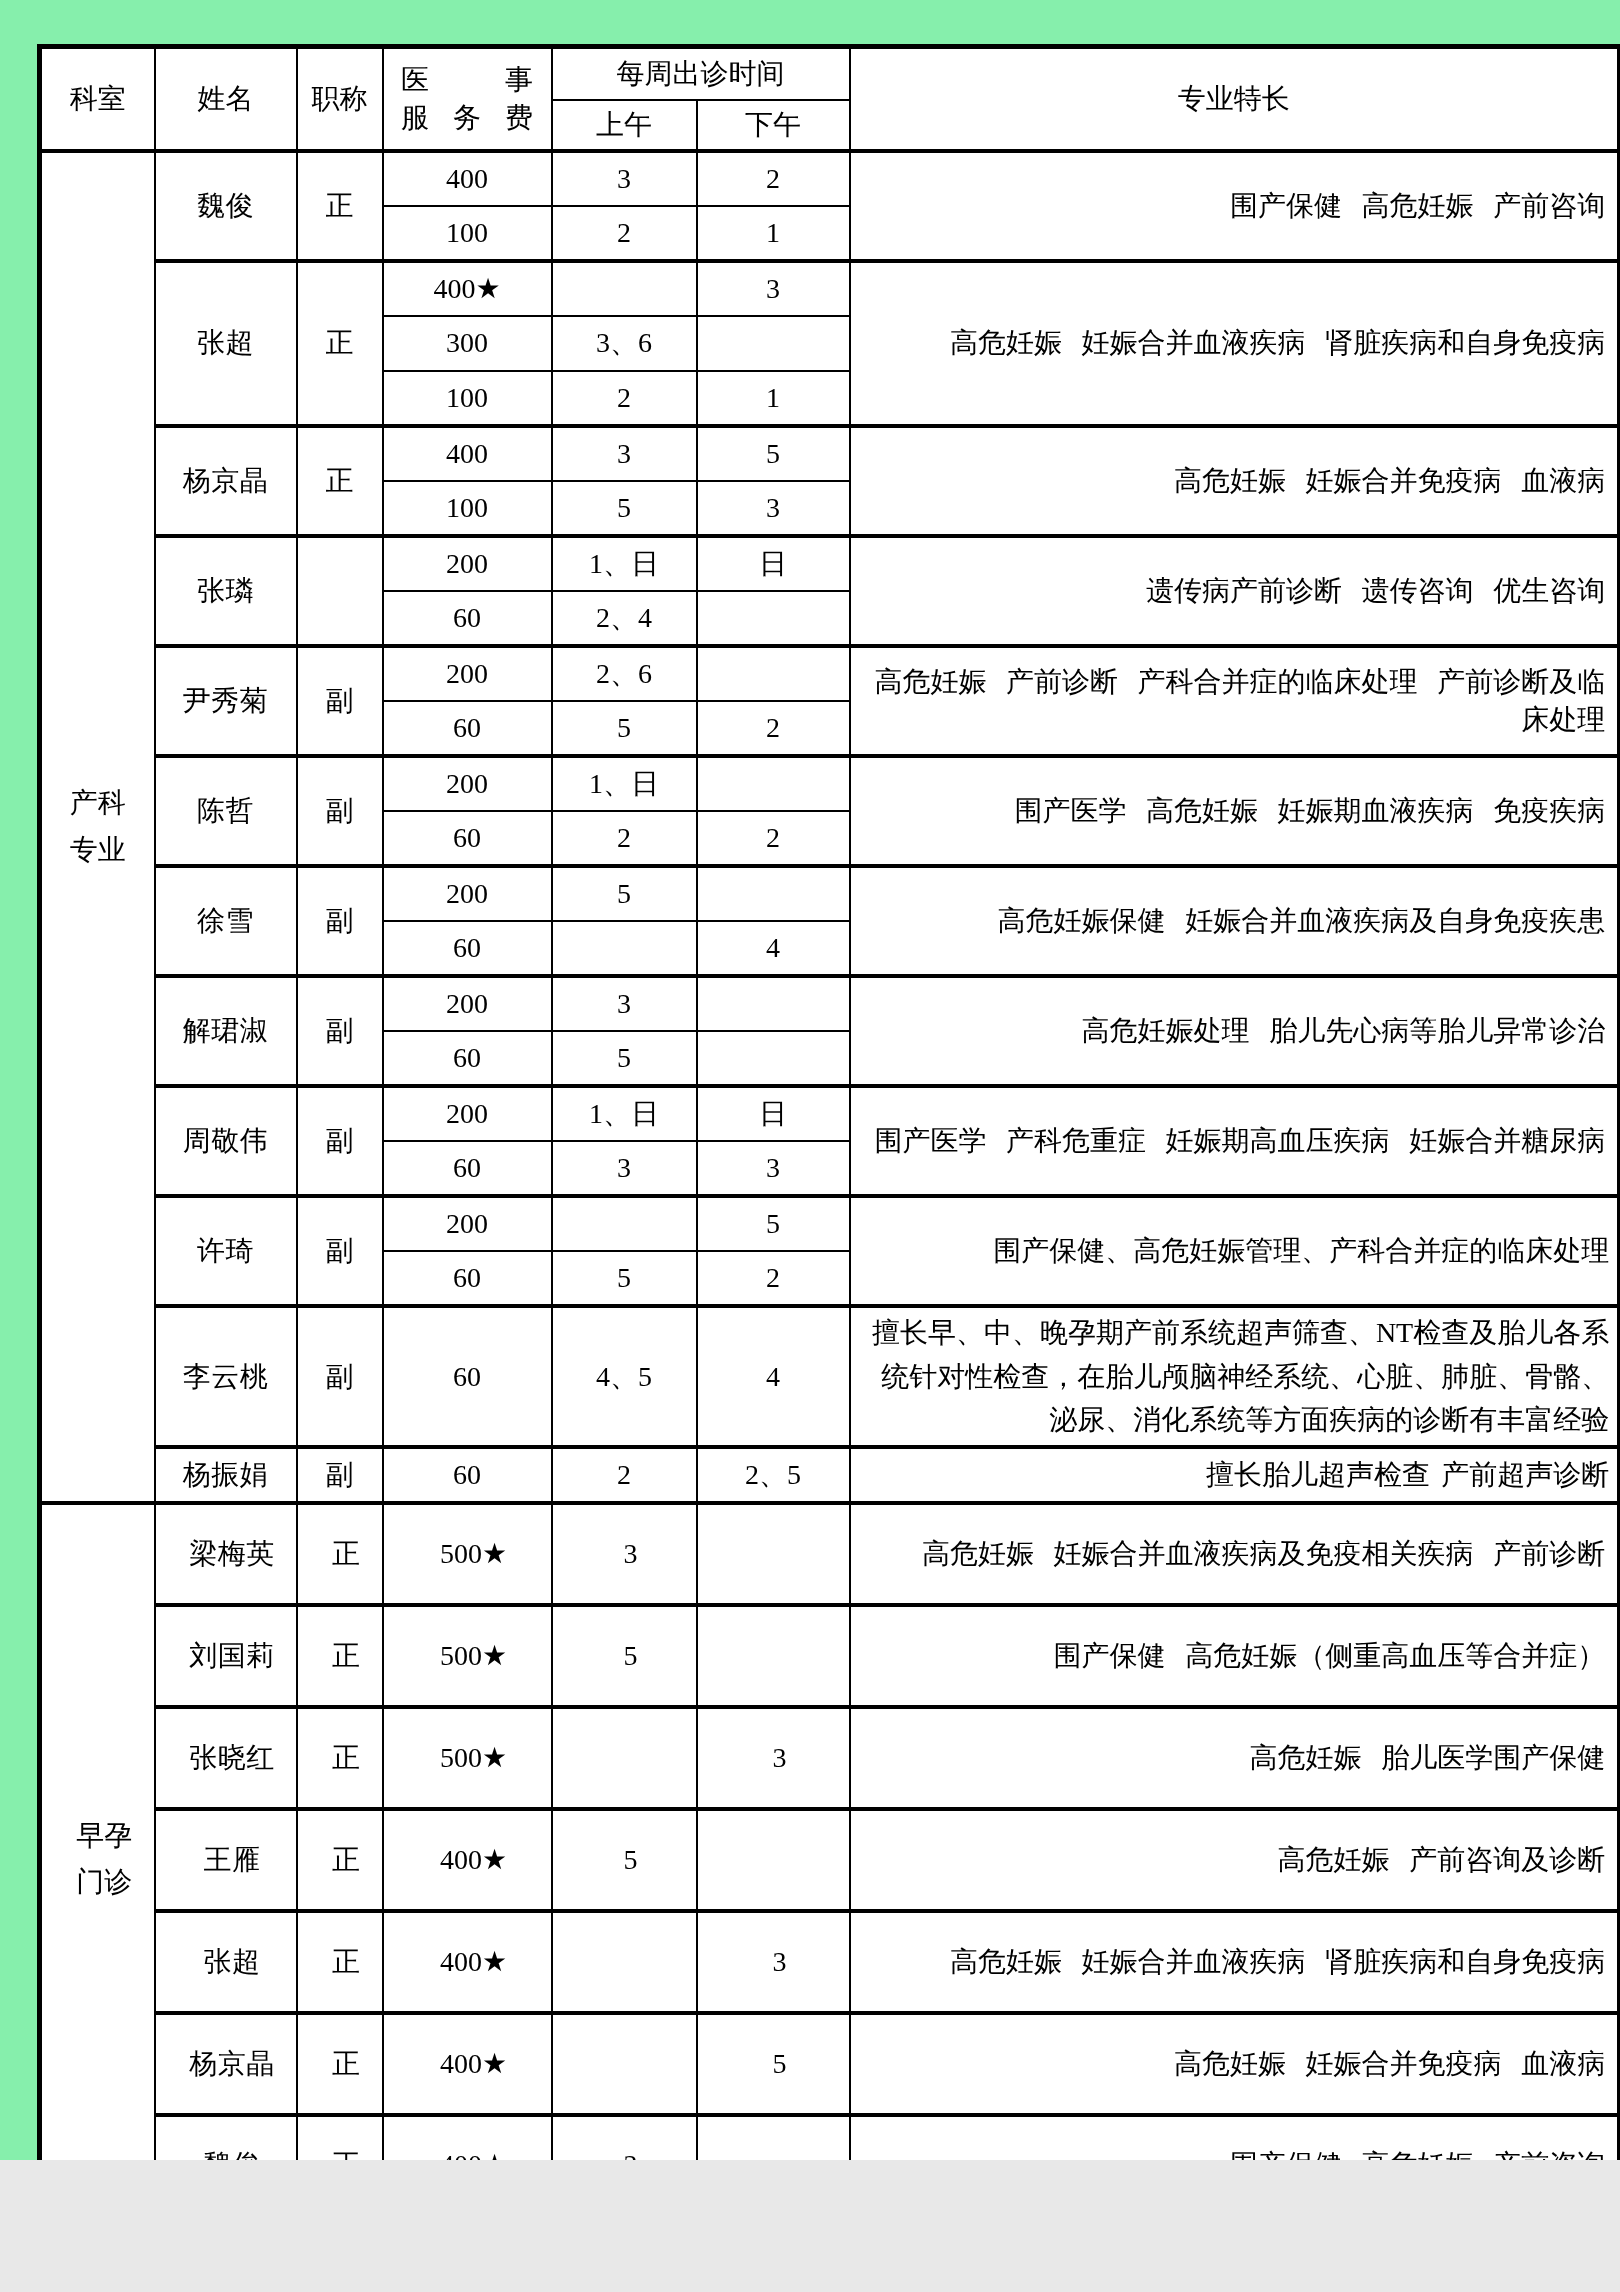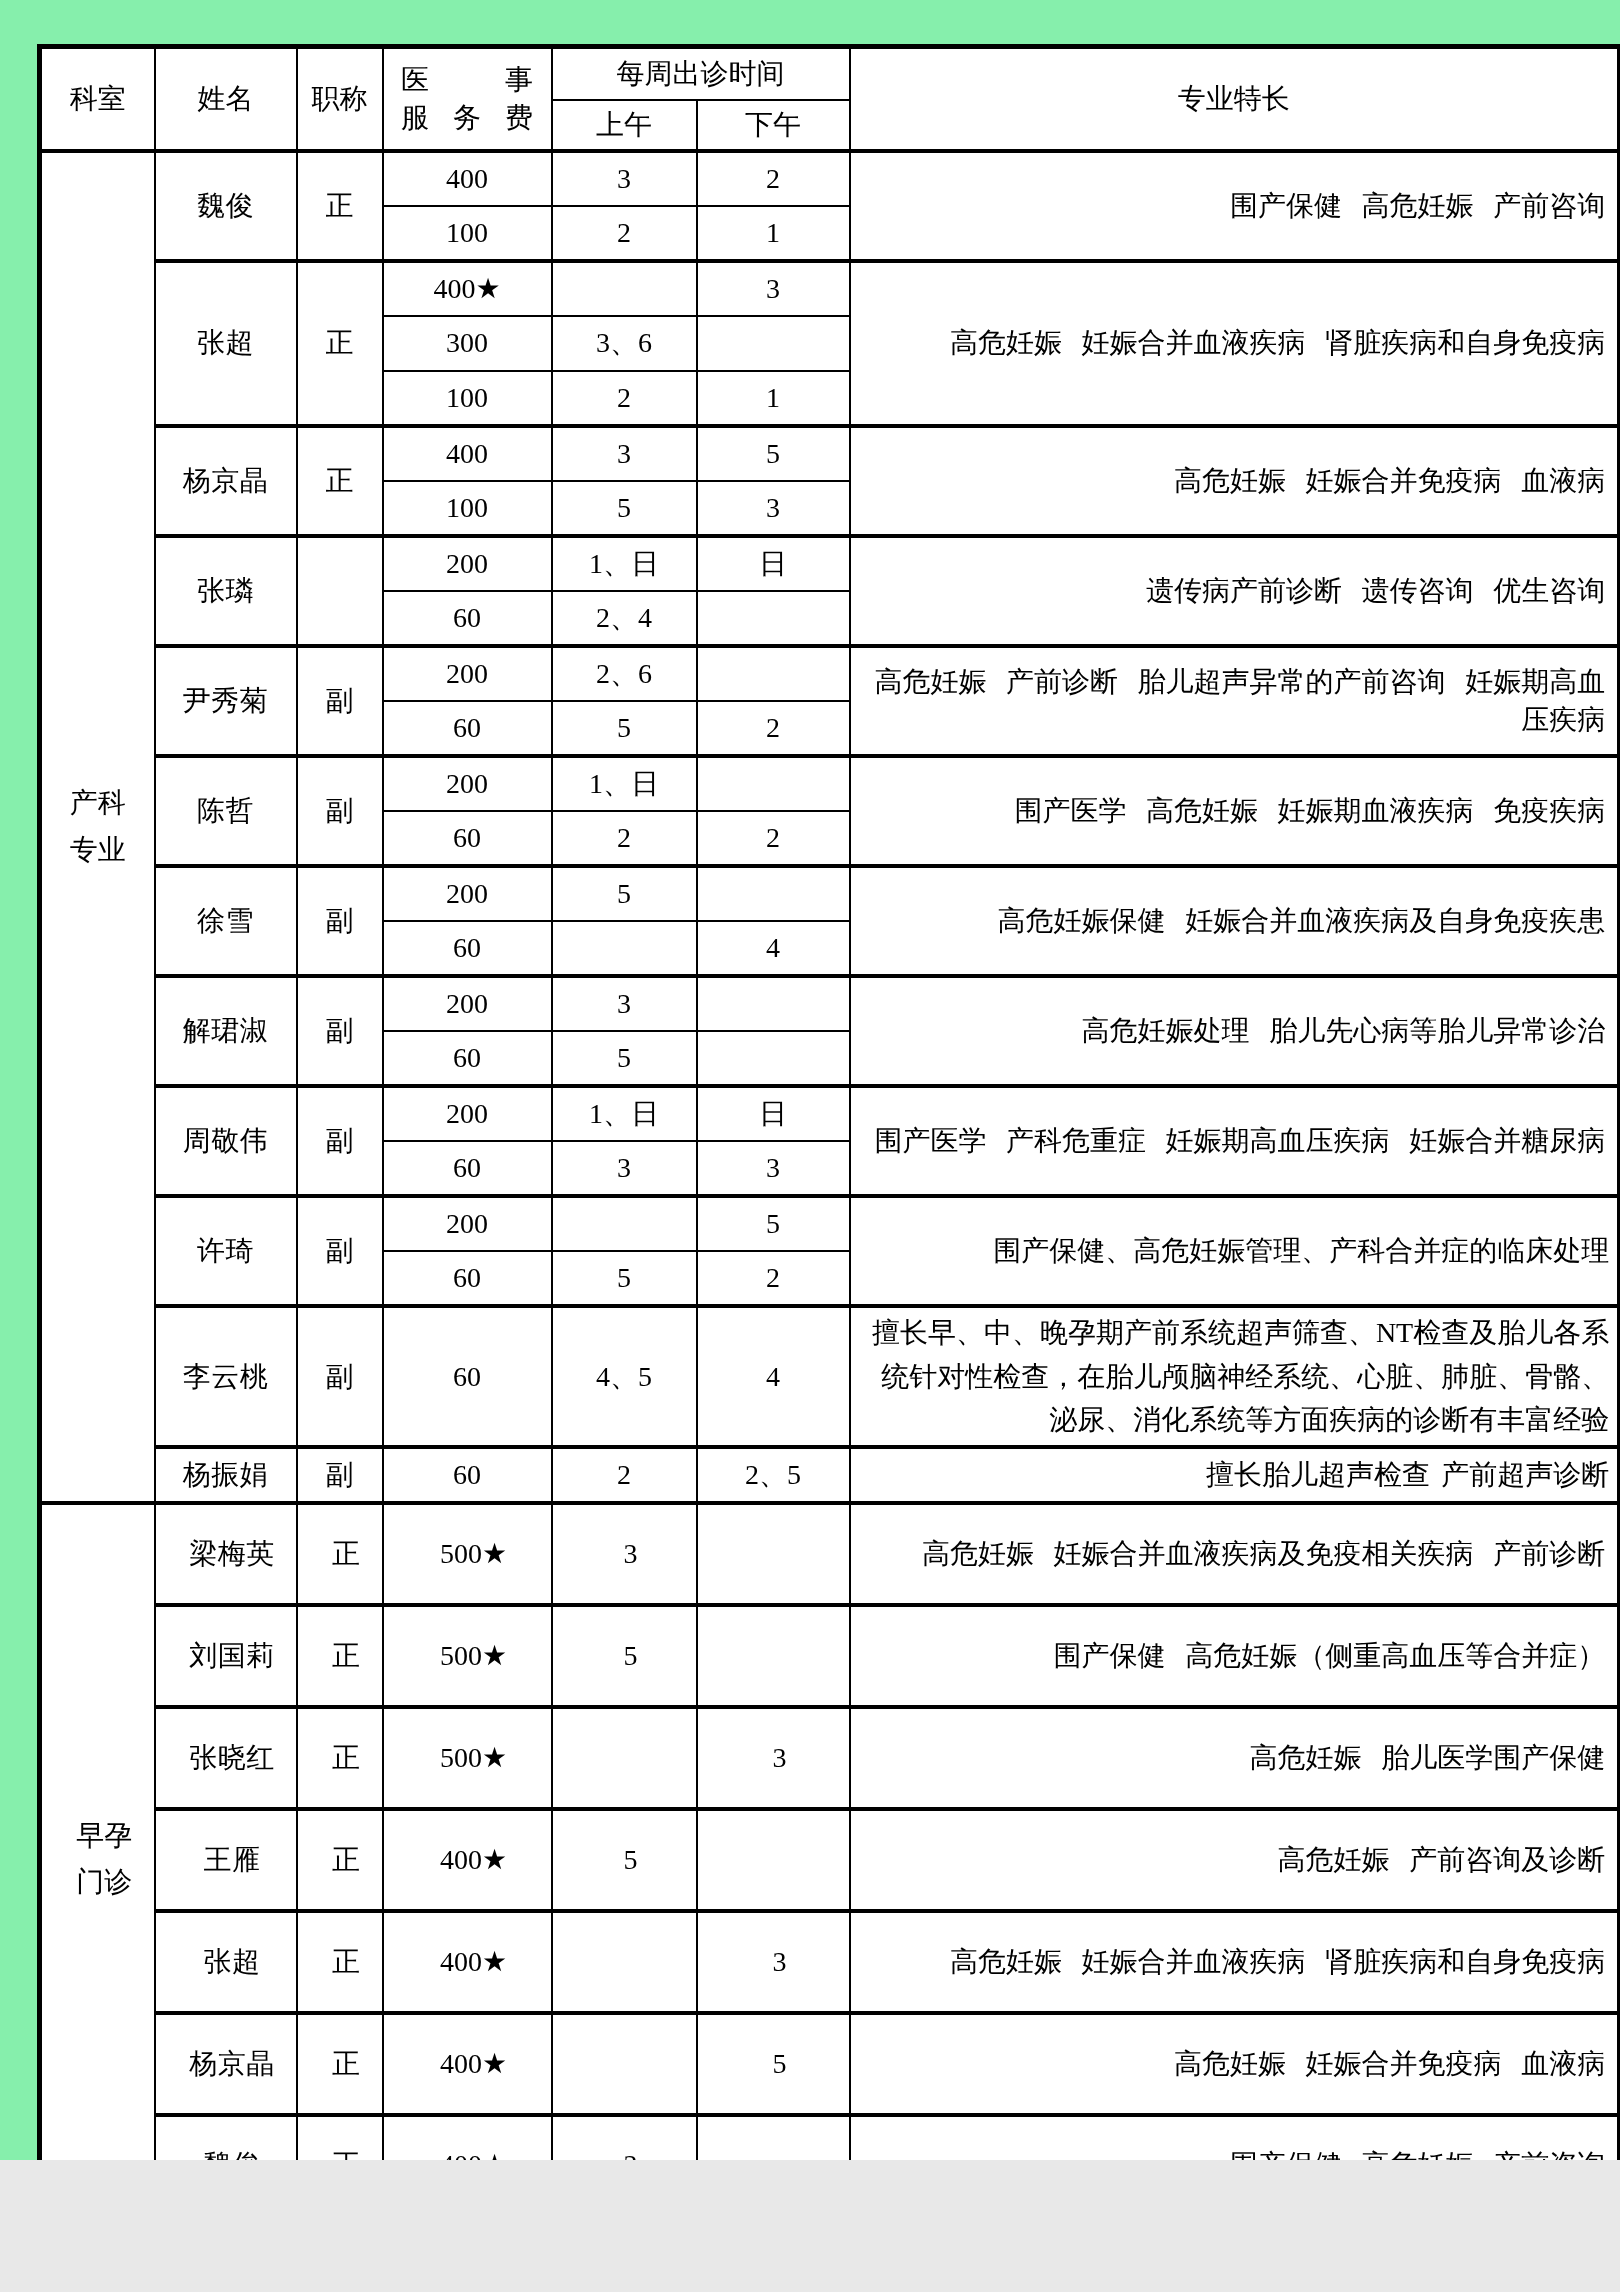--- a/index.html
+++ b/index.html
@@ -148,21 +148,21 @@
           <td class="fee-cell">60</td>
           <td class="am-cell">2、4</td>
           <td class="pm-cell"></td>
         </tr>
         <tr class="doctor-start">
           <td class="name-cell" rowspan="2">尹秀菊</td>
           <td class="title-cell" rowspan="2">副</td>
           <td class="fee-cell">200</td>
           <td class="am-cell">2、6</td>
           <td class="pm-cell"></td>
-          <td class="spec-cell" rowspan="2">高危妊娠 产前诊断 胎儿超声异常的产前咨询 妊娠期高血压疾病</td>
+          <td class="spec-cell" rowspan="2">高危妊娠 产前诊断 产科合并症的临床处理 产前诊断及临床处理</td>
         </tr>
         <tr>
           <td class="fee-cell">60</td>
           <td class="am-cell">5</td>
           <td class="pm-cell">2</td>
         </tr>
         <tr class="doctor-start">
           <td class="name-cell" rowspan="2">陈哲</td>
           <td class="title-cell" rowspan="2">副</td>
           <td class="fee-cell">200</td>

